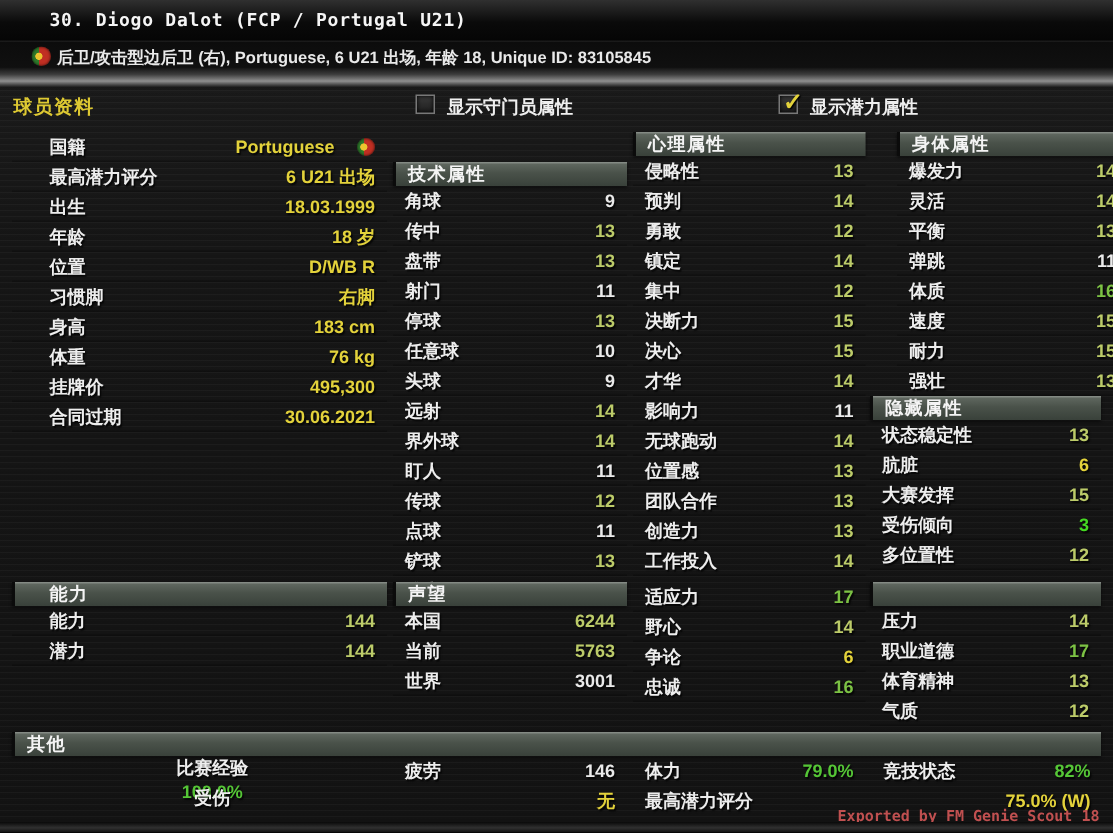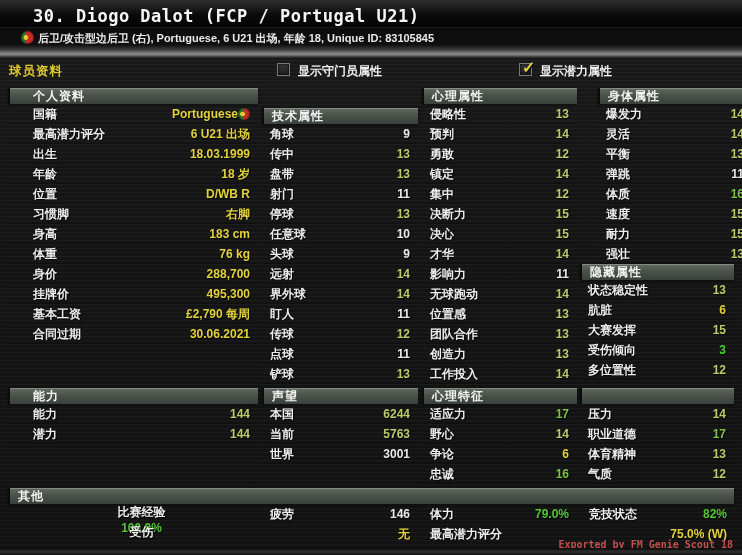--- a/index.html
+++ b/index.html
@@ -7,21 +7,21 @@
     position:relative;width:742px;height:555px;overflow:hidden;
     font-family:"Liberation Sans",sans-serif;
     background:
       repeating-linear-gradient(180deg, rgba(255,255,255,.03) 0 1px, rgba(0,0,0,0) 1px 2px, rgba(0,0,0,.06) 2px 4px),
       linear-gradient(180deg,#1d1d1d 0%,#161616 30%,#131313 100%);
   }
   
   .titlebar{position:absolute;left:0;top:0;right:0;height:27px;
     background:linear-gradient(180deg,#303030 0%,#0a0a0a 55%,#050505 100%);}
   .window-title{position:absolute;left:33px;top:6px;color:#f5f5f5;
-    font-family:"DejaVu Sans Mono",monospace;font-size:17px;font-weight:bold;letter-spacing:.5px;}
+    font-family:"DejaVu Sans Mono",monospace;font-size:12px;font-weight:bold;letter-spacing:.5px;}
   .subtitle-row{position:absolute;left:0;top:28px;right:0;height:18px;
     background:linear-gradient(180deg,#0c0c0c,#101010);}
   .subtitle-text{position:absolute;left:38px;top:3px;color:#e9e9e9;font-size:11px;font-weight:bold;}
   .sheen{position:absolute;left:0;top:45px;right:0;height:13px;
     background:linear-gradient(180deg,#121212 0%,#3c3c3c 35%,#8f8f8f 70%,#4a4a4a 88%,#1e1e1e 100%);}
   .footer-sheen{position:absolute;left:0;bottom:0;right:0;height:7px;
     background:linear-gradient(180deg,#090909 0%,#303030 55%,#101010 100%);}
 
   
   .flag{display:inline-block;width:13px;height:13px;border-radius:50%;
@@ -51,21 +51,21 @@
     padding:0 8px;box-sizing:border-box;box-shadow:inset 0 -1px 0 rgba(0,0,0,.22);}
   .indent .row{padding-left:25px;}
   .lbl{color:#ededed;font-size:12px;font-weight:bold;white-space:nowrap;text-shadow:1px 1px 1px rgba(0,0,0,.8);}
   .val{font-size:12px;font-weight:bold;white-space:nowrap;color:var(--white,#eaeaea);text-shadow:1px 1px 1px rgba(0,0,0,.8);}
   .val[data-vc="yellow"]{color:var(--yellow,#e3d23b);}
   .val[data-vc="olive"]{color:var(--olive,#bccb69);}
   .val[data-vc="green"]{color:var(--green,#7cc244);}
   .val[data-vc="bright"]{color:var(--bright,#45d822);}
   .val[data-vc="white"]{color:var(--white,#eaeaea);}
   .val[data-vc="pct"]{color:var(--pct,#55c636);}
-  .valwrap{display:flex;align-items:center;gap:0;text-align:right;}
+  .valwrap{display:flex;align-items:center;gap:15px;text-align:right;}
   .row .flag{display:none;width:12px;height:12px;}
   .row .flag[data-flag="true"]{display:inline-block;}
 
   .s-personal{left:8px;top:88px;width:250px;}
   .s-technical{left:262px;top:88px;width:156px;margin-top:20px;}
   .s-mental{left:422px;top:88px;width:155px;}
   .s-physical{left:598px;top:88px;width:154px;}
   .s-hidden{left:580px;top:264px;width:154px;}
   .s-ability{left:8px;top:388px;width:250px;}
   .s-reputation{left:262px;top:388px;width:156px;}
@@ -106,23 +106,20 @@
   </div>
 
   <div class="cbgroup" style="left:519px;width:200px;">
     <span class="cb">
       <span class="check">✓</span>
     </span>
     <span class="cb-label">显示潜力属性</span>
   </div>
 
   <div class="section indent s-personal">
-    <div class="bar">
-      <span>个人资料</span>
-    </div>
     <div>
 
         <div class="row">
           <span class="lbl">国籍</span>
           <span class="valwrap">
             <span class="val" data-vc="yellow">Portuguese</span>
             <span class="flag" data-flag="true"></span>
           </span>
         </div>
 
@@ -175,43 +172,29 @@
         </div>
 
         <div class="row">
           <span class="lbl">体重</span>
           <span class="valwrap">
             <span class="val" data-vc="yellow">76 kg</span>
 
           </span>
         </div>
 
-        <div class="row">
-          <span class="lbl">身价</span>
-          <span class="valwrap">
-            <span class="val" data-vc="yellow">288,700</span>
-
-          </span>
-        </div>
 
         <div class="row">
           <span class="lbl">挂牌价</span>
           <span class="valwrap">
             <span class="val" data-vc="yellow">495,300</span>
 
           </span>
         </div>
 
-        <div class="row">
-          <span class="lbl">基本工资</span>
-          <span class="valwrap">
-            <span class="val" data-vc="yellow">£2,790 每周</span>
-
-          </span>
-        </div>
 
         <div class="row">
           <span class="lbl">合同过期</span>
           <span class="valwrap">
             <span class="val" data-vc="yellow">30.06.2021</span>
 
           </span>
         </div>
       </div>
   </div>
@@ -488,23 +471,20 @@
         </div>
 
         <div class="row">
           <span class="lbl">世界</span>
           <span class="val" data-vc="white">3001</span>
         </div>
       </div>
   </div>
 
   <div class="section s-personality">
-    <div class="bar">
-      <span>心理特征</span>
-    </div>
     <div>
 
         <div class="row">
           <span class="lbl">适应力</span>
           <span class="val" data-vc="green">17</span>
         </div>
 
         <div class="row">
           <span class="lbl">野心</span>
           <span class="val" data-vc="olive">14</span>

